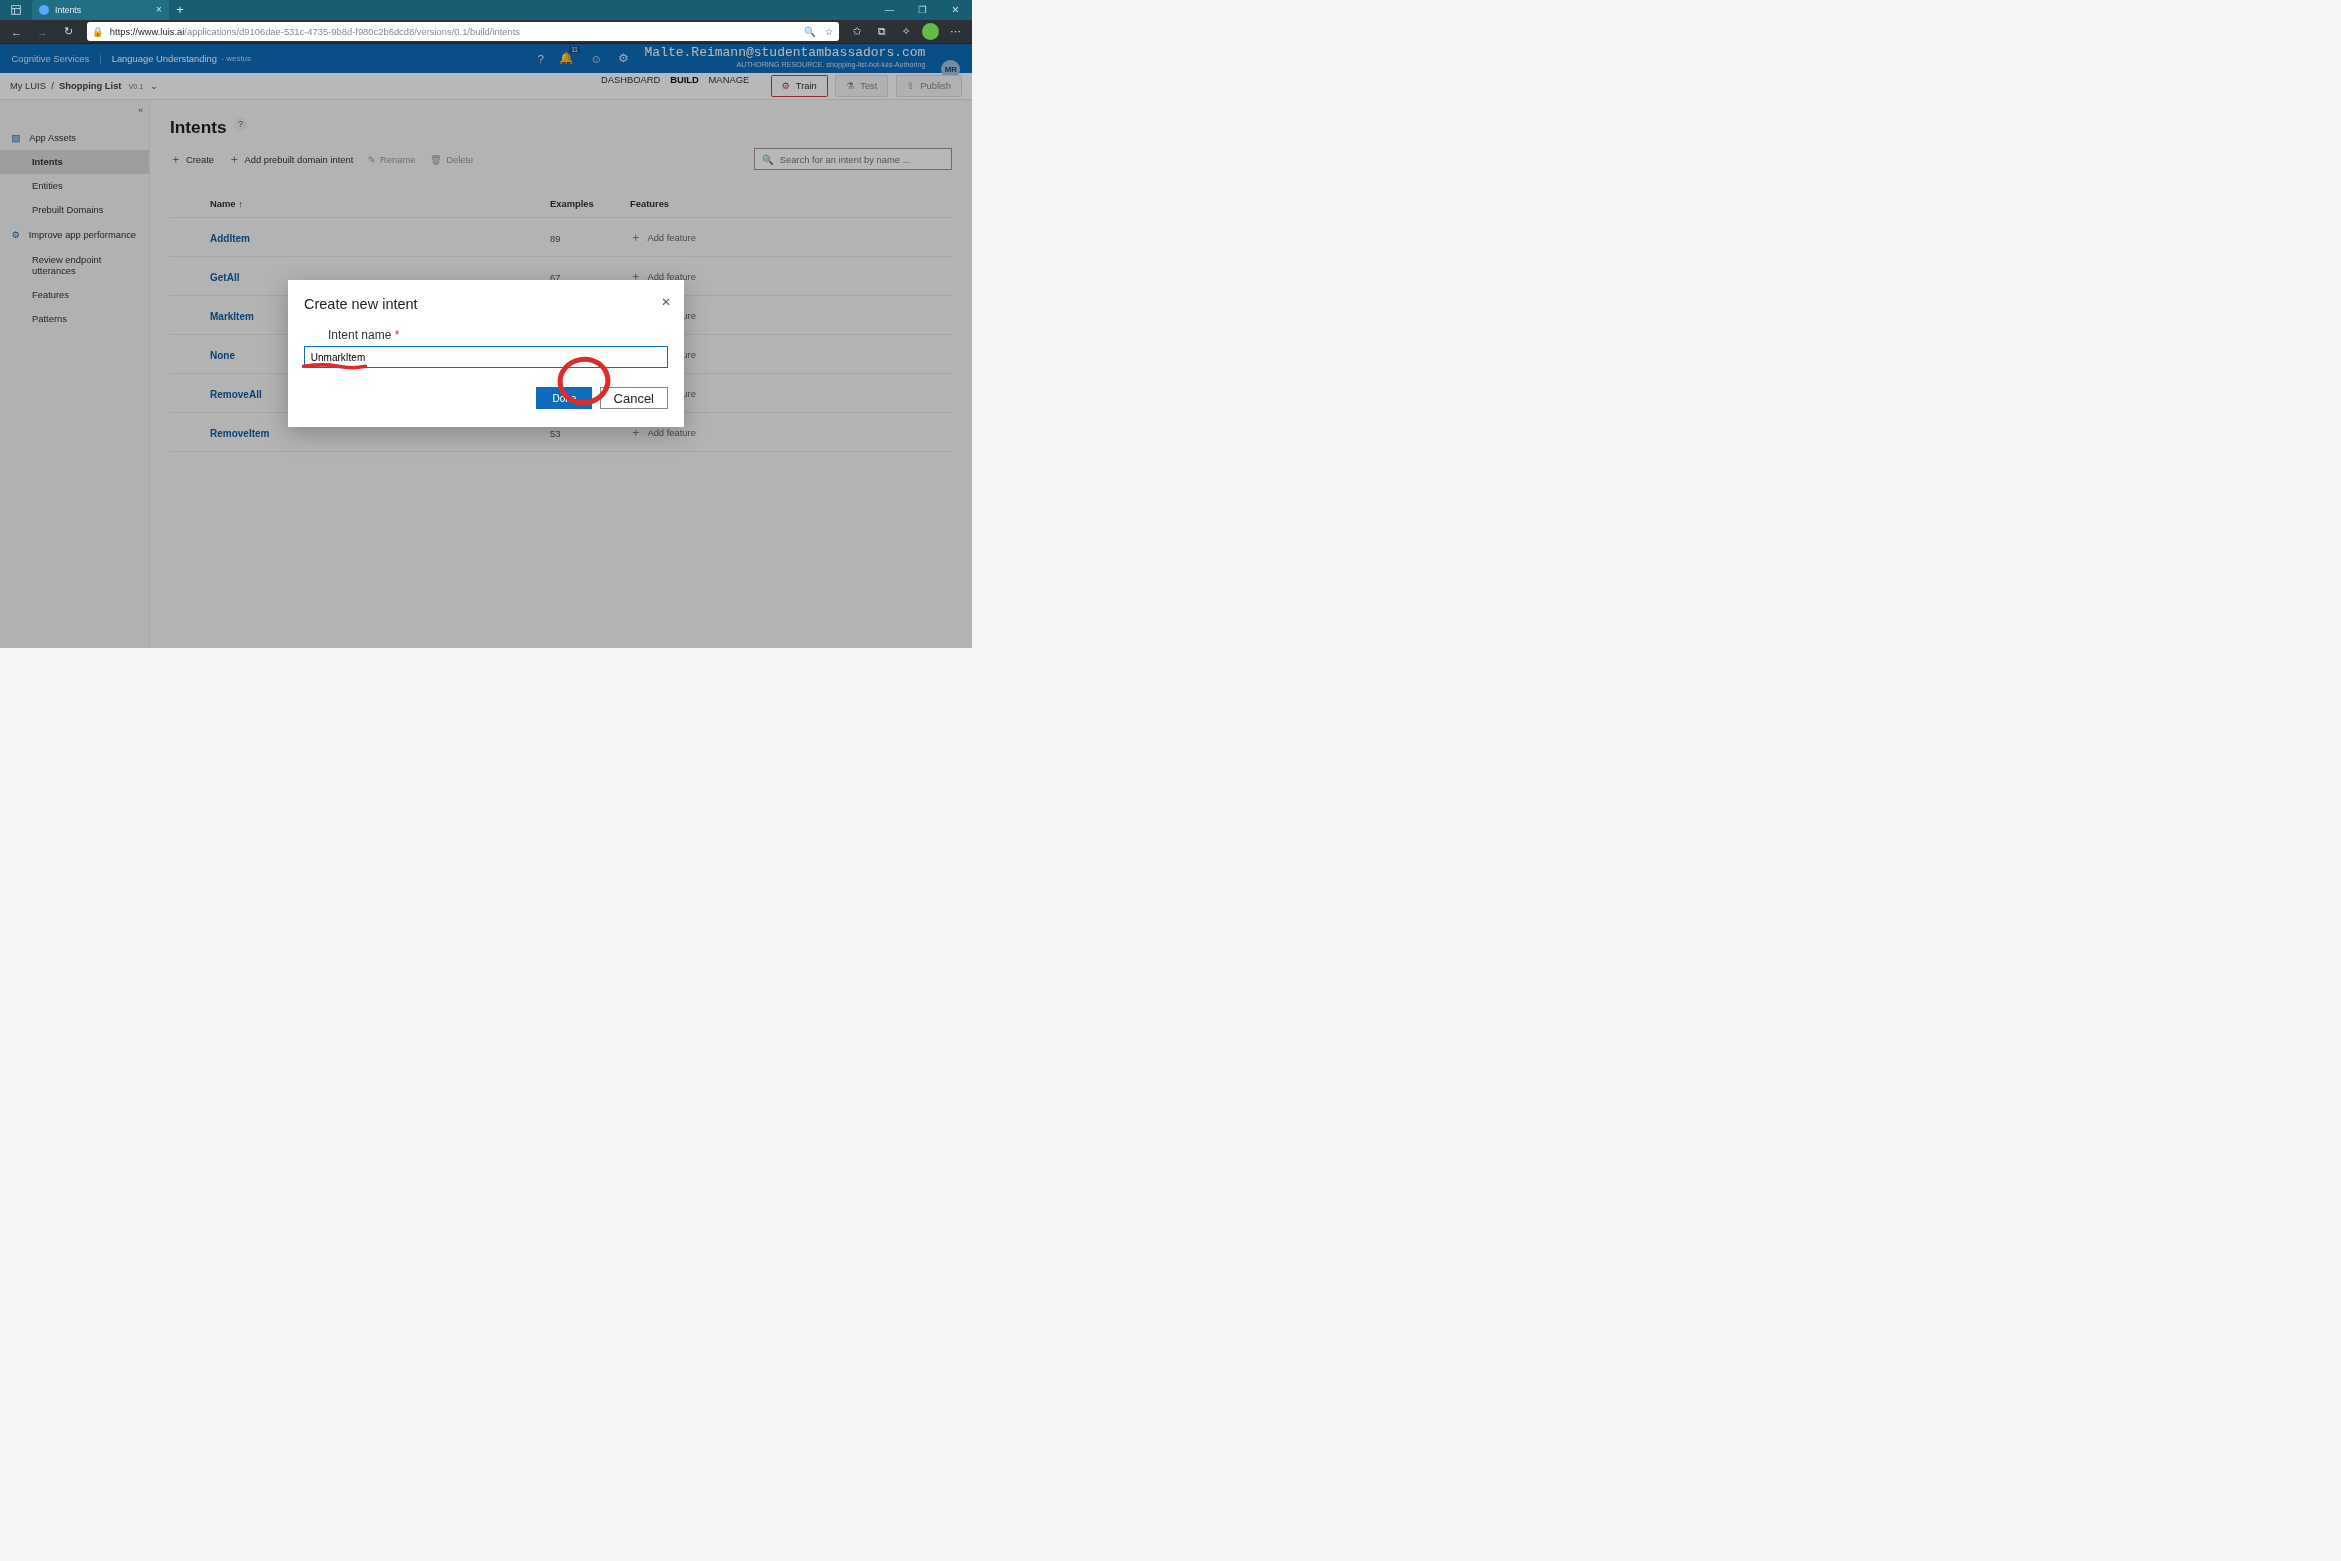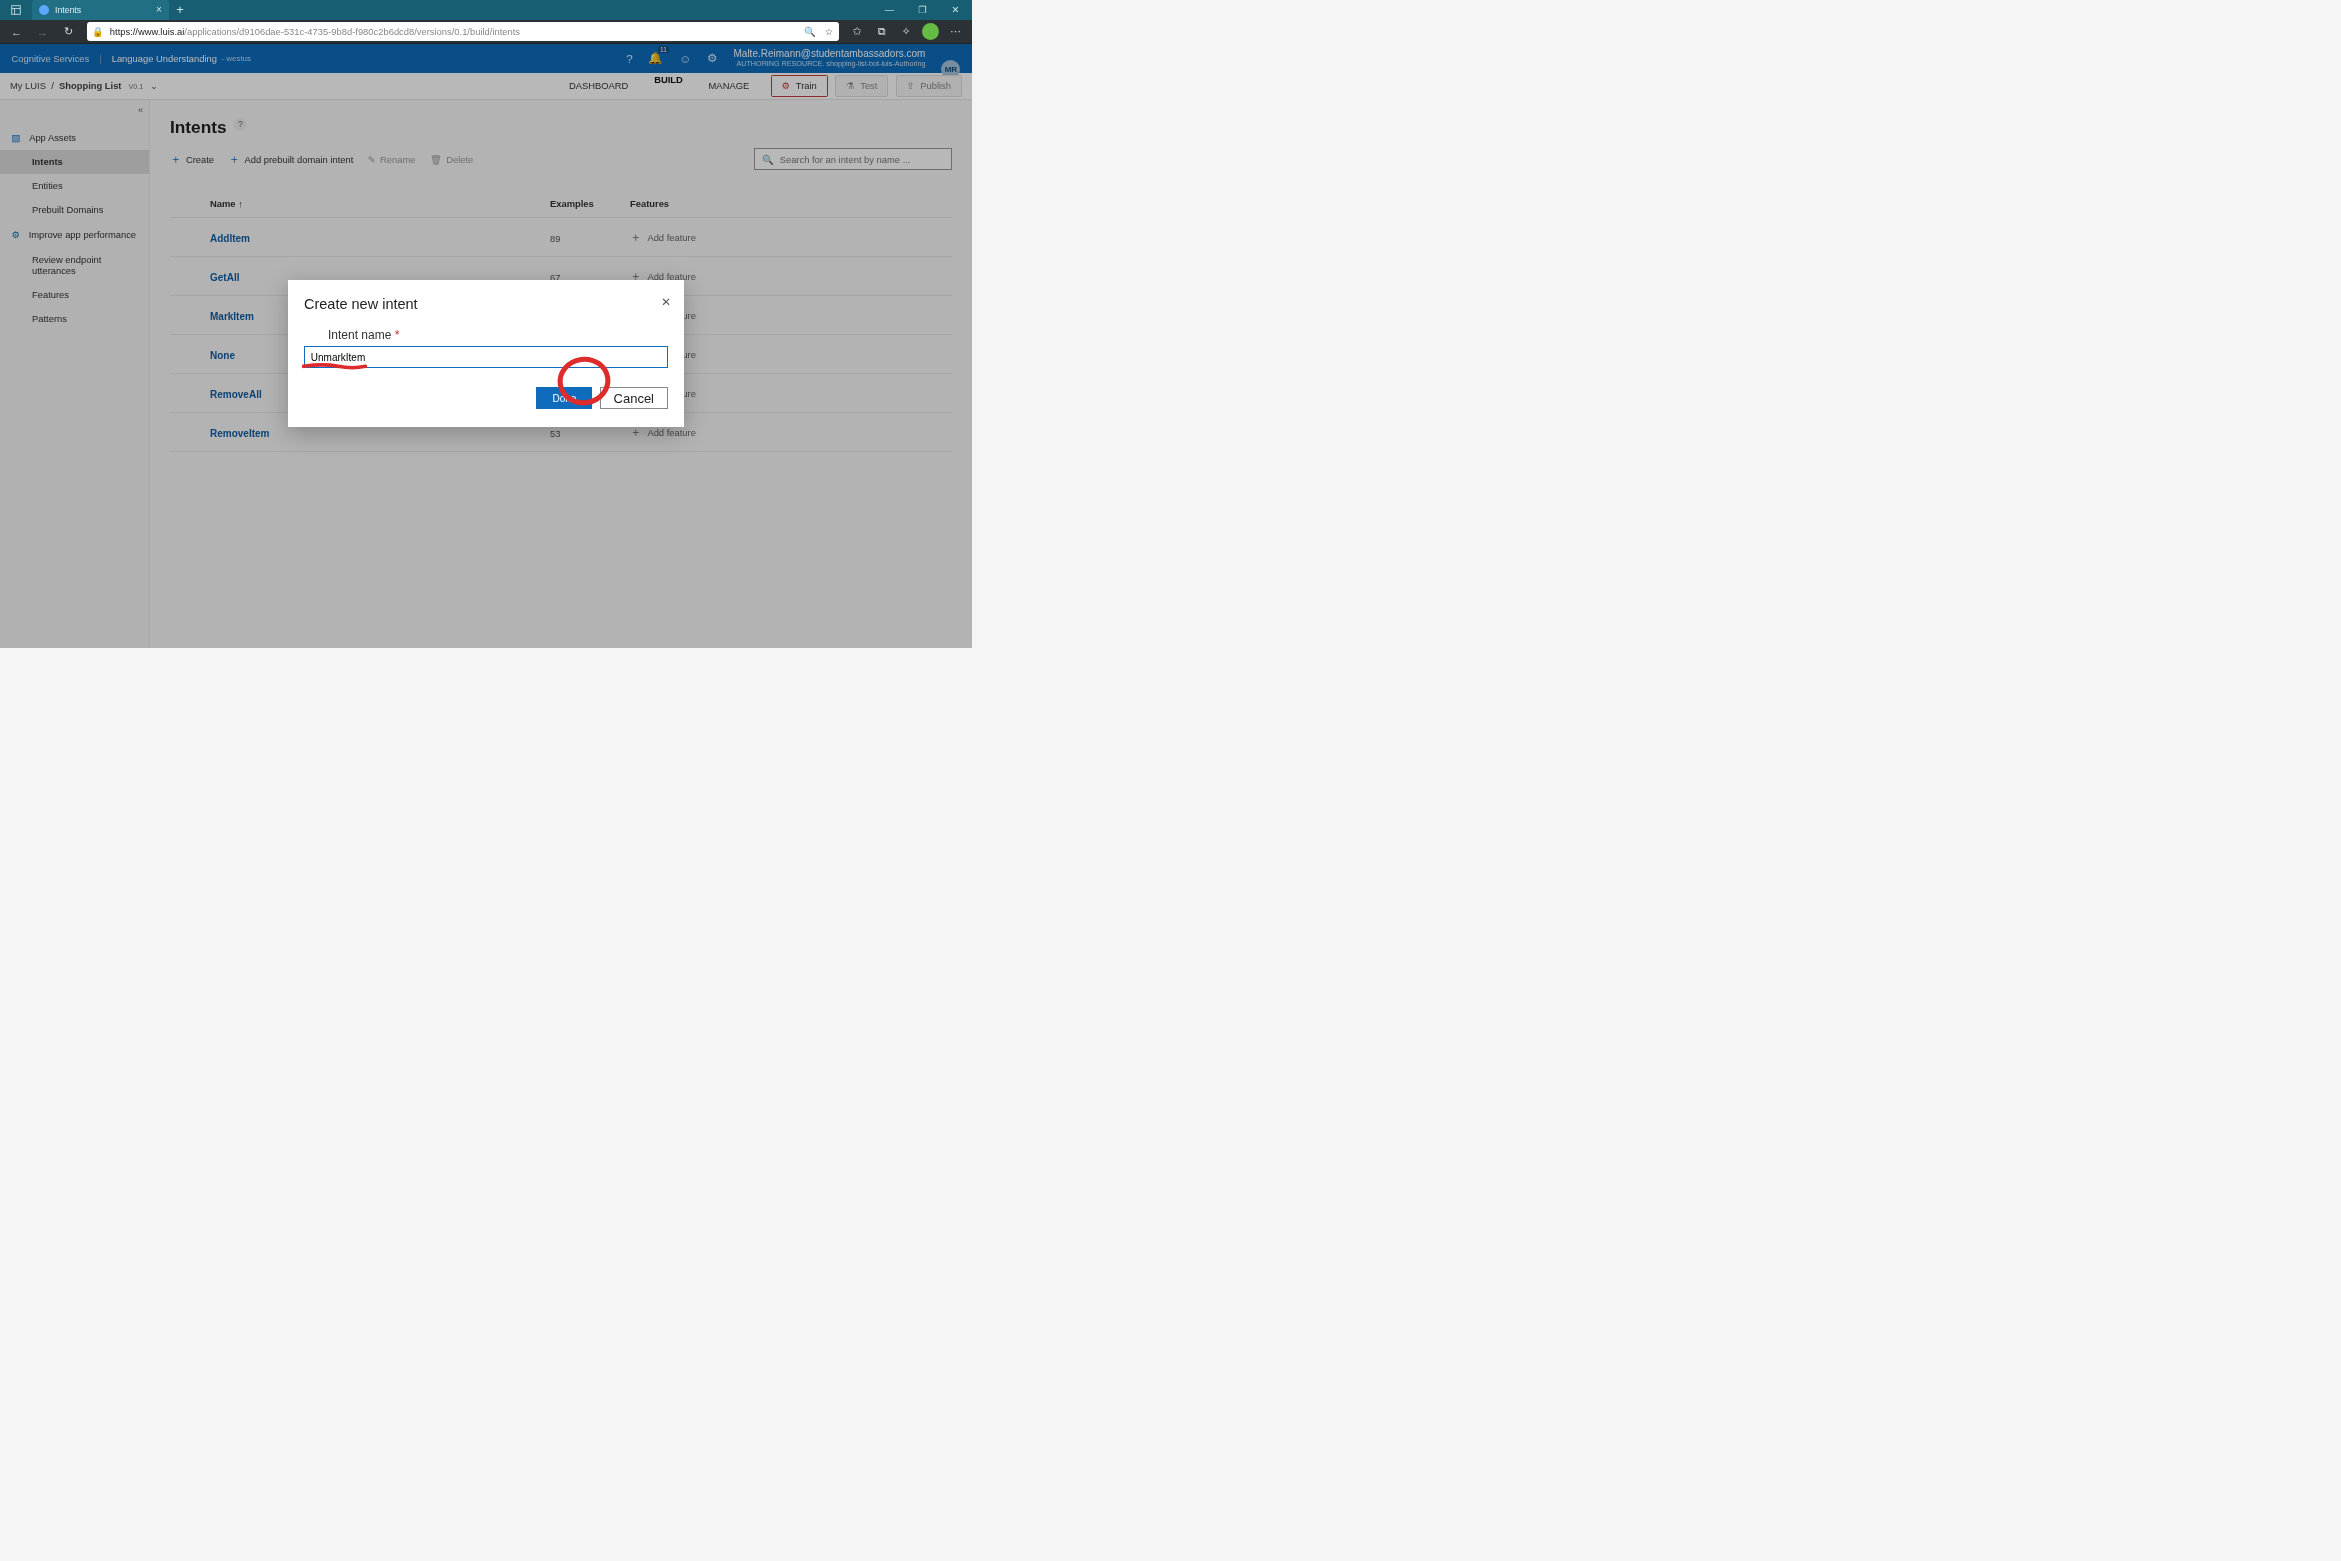--- a/index.html
+++ b/index.html
@@ -29,31 +29,31 @@
 
   
   .app-header { height: 29px; background: #0f6cbd; color:#fff; display:flex; align-items:center; padding:0 11.6px; font-size:9.4px; }
   .app-header .sep { margin: 0 10px; color: #6fa8d9; }
   .app-header .svc { color:#d9eaf9; }
   .app-header .region { font-size:8px; color:#b9d6ef; margin-left:4.3px; }
   .app-header .right { margin-left:auto; display:flex; align-items:center; gap:16px; }
   .hicon { color:#dceeff; font-size:11.6px; position:relative; }
   .hbadge { position:absolute; top:-5px; right:-5.8px; background:#104f87; color:#fff; font-size:6.5px; padding:0 2.2px; border-radius:2.2px; }
   .user-block { text-align:right; line-height:1.15; }
-  .user-email { font-size:10px; color:#fff; }
+  .user-email { font-size:13px; color:#fff;font-family:Liberation Mono, monospace; }
   .user-res { font-size:7.2px; color:#c9e2f7; }
   .user-avatar { width:19px; height:19px; border-radius:50%; background:#a4c4de; color:#124a7a; font-size:8px; font-weight:600; display:flex; align-items:center; justify-content:center;margin-top:22px; }
 
   
   .app-bar { height: 27.5px; background:#fff; border-bottom:0.7px solid #e3e3e3; display:flex; align-items:center; padding:0 10px; }
   .bc { font-size:9.4px; color:#444; }
   .bc .current { font-weight:600; }
   .bc .ver { font-size:7.2px; color:#777; margin-left:4.3px; }
   .bc .chev { margin-left:4.3px; color:#555; }
-  .app-bar .tabs { margin-left:auto; display:flex; gap:23px; font-size:9.4px;align-items:center; }
+  .app-bar .tabs { margin-left:auto; display:flex; gap:7px; font-size:9.4px; }
   .app-bar .tab-item { padding:7.2px 1.4px; color:#333; }
   .app-bar .tab-item.active { color:#111; border-bottom:2.2px solid #0f6cbd; font-weight:600; padding-bottom:18px; }
   .app-bar .actions { display:flex; gap:7.2px; margin-left:20px; }
   .pill { height:22px; padding:0 10px; border:0.7px solid #c43b3b; border-radius:1.4px; display:flex; align-items:center; gap:5.8px; font-size:9.4px; color:#333; background:#fff;}
   .pill.train .ic { color:#c43b3b; }
   .pill.disabled { border-color:#ddd; color:#888; background:#f6f6f6; }
 
   
   .app-body { display:flex; height: calc(100% - 19.5px - 24px - 29px - 27.5px); background:#f7f7f7; }
   .sidebar { width:150px; background:#f5f5f5; border-right:0.7px solid #e8e8e8; font-size:9.4px; color:#333; position:relative; }

